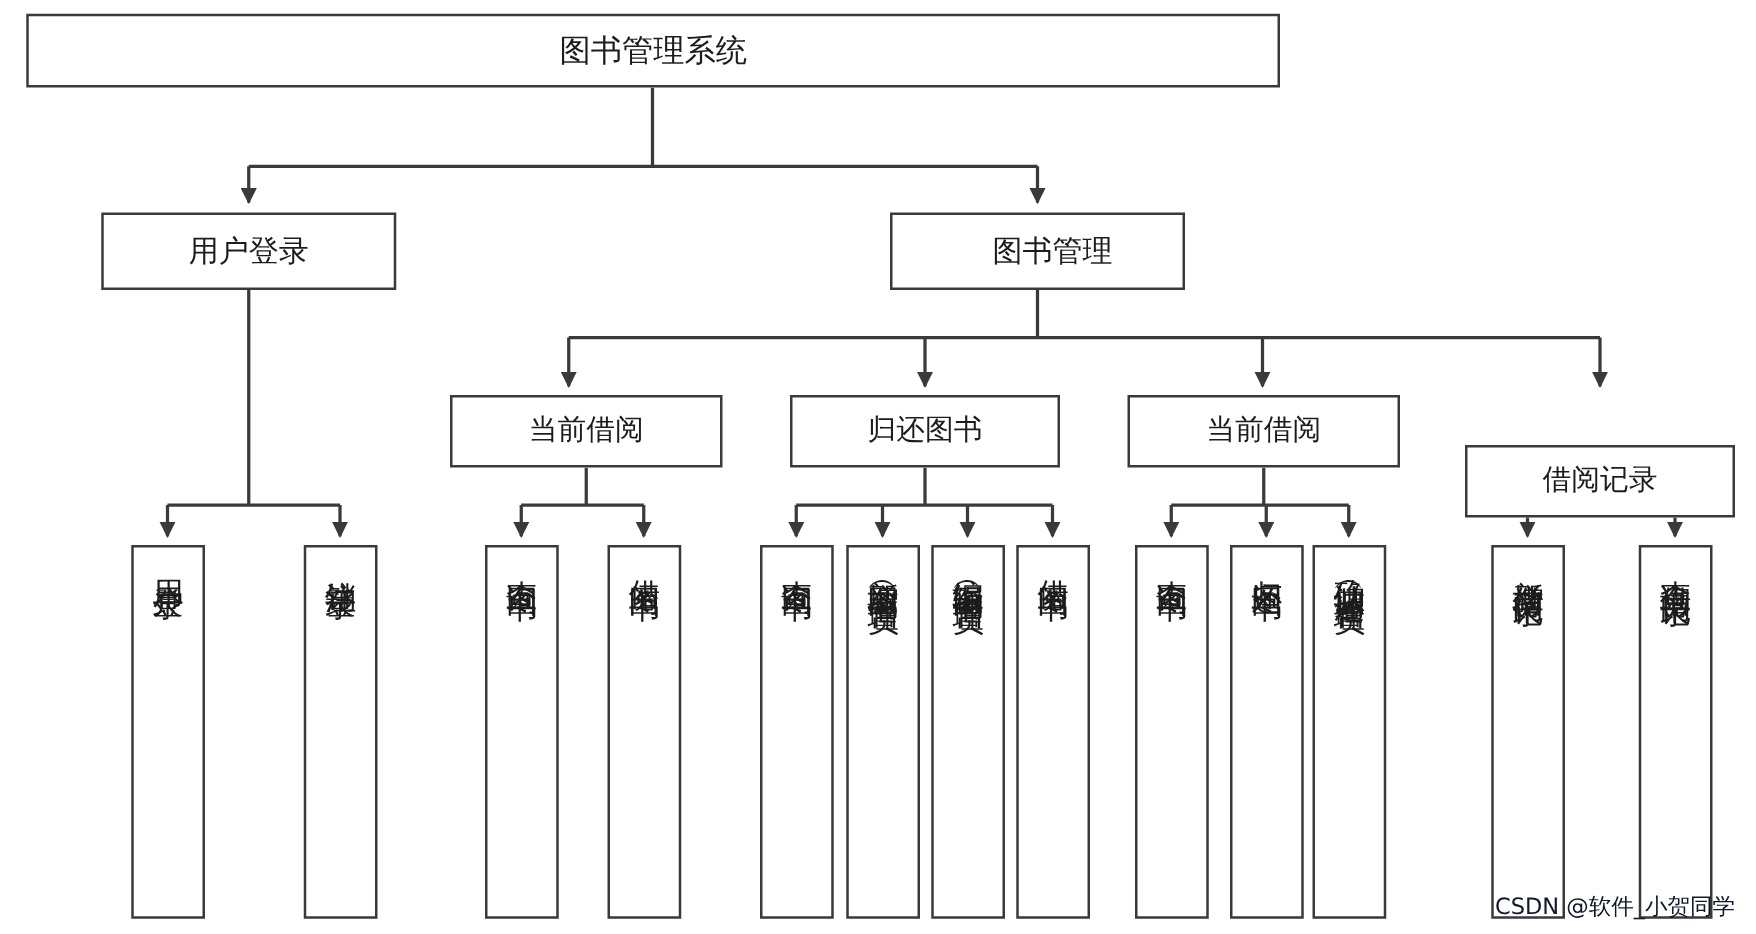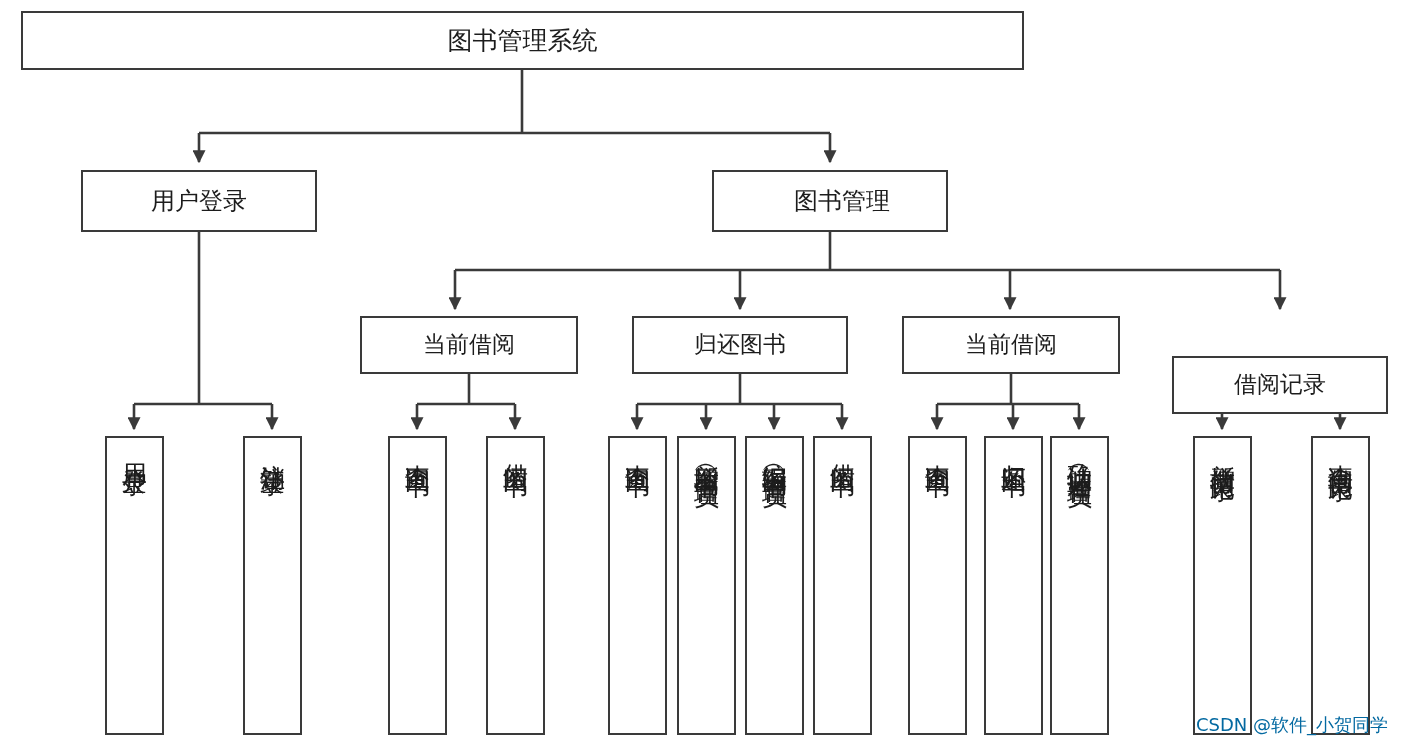--- a/index.html
+++ b/index.html
@@ -55,21 +55,21 @@
     text-orientation: upright;
     font-size: 25px;
     letter-spacing: 3px;
     line-height: 1;
   }
   .watermark {
     position: absolute;
     left: 1196px;
     top: 713px;
     font-size: 18px;
-    color: #0369a1;
+    color: #0f172a;
     white-space: nowrap;
     z-index: 6;
     font-family: "DejaVu Sans", "Liberation Sans", sans-serif;
   }
 </style>
 </head>
 <body>
 
 <div id="canvas">
 

